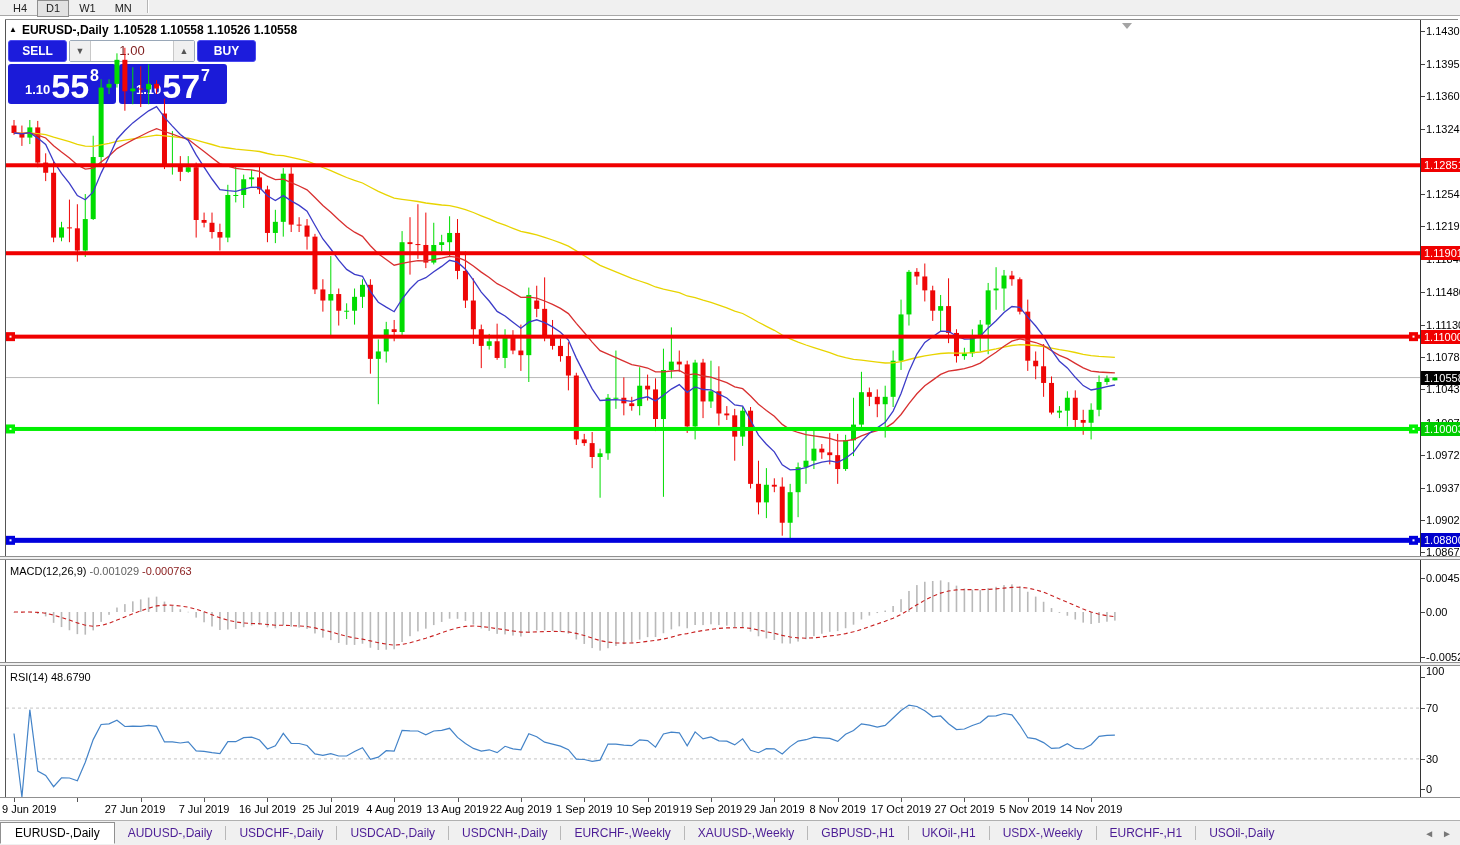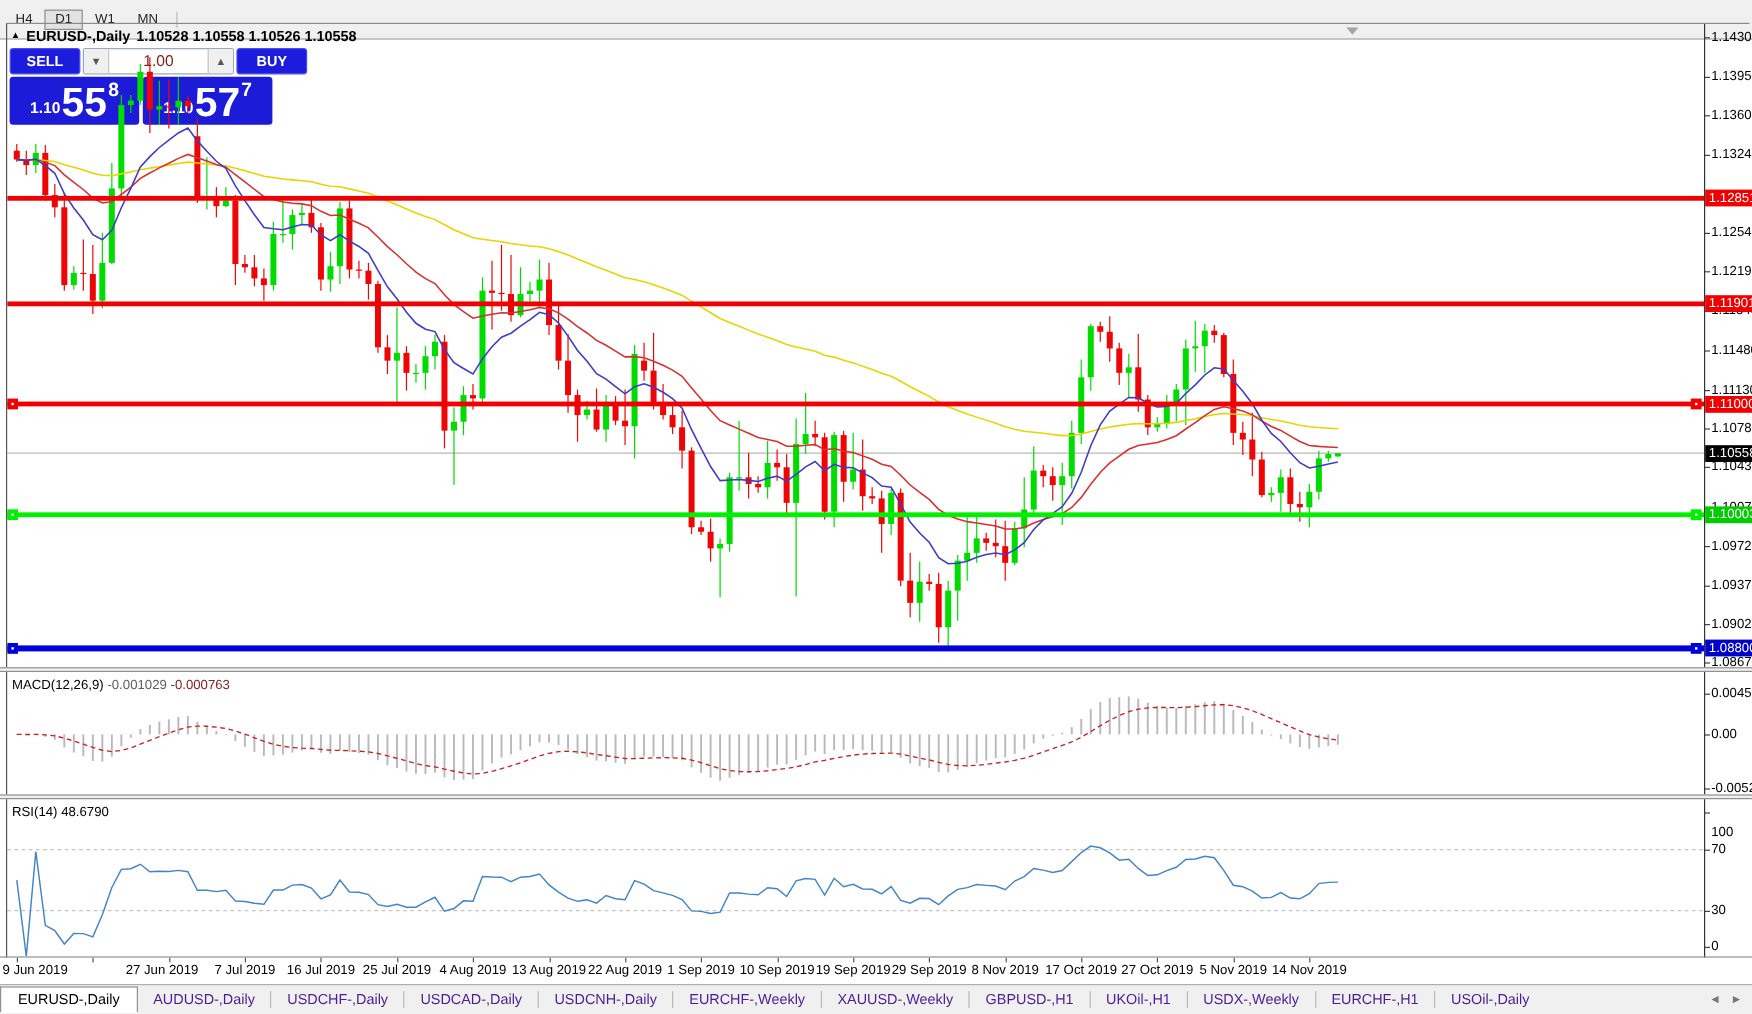--- a/index.html
+++ b/index.html
@@ -1,20 +1,20 @@
 <!DOCTYPE html>
 <html><head>
 <meta charset="utf-8">
 <style>
   html,body{margin:0;padding:0;background:#ffffff;}
   #app{position:relative;width:1460px;height:845px;overflow:hidden;
        font-family:"Liberation Sans","DejaVu Sans",sans-serif;background:#ffffff;}
   
-  #toolbar{position:absolute;left:0;top:0;width:1460px;height:33px;background:#f0f0f0;
-           border-bottom:1px solid #a8a8a8;display:flex;align-items:center;padding-left:4px;box-sizing:border-box;}
+  #toolbar{position:absolute;left:0;top:0;width:1460px;height:16px;background:#f0f0f0;
+           border-bottom:1px solid #a8a8a8;display:flex;align-items:flex-start;padding-left:4px;box-sizing:border-box;}
   .tf-btn{font-size:11px;color:#222;padding:0 8px;height:15px;line-height:15px;margin-right:1px;
           border:1px solid transparent;cursor:default;}
   .tf-btn.active{background:#e2e2e2;border:1px solid #8f8f8f;}
   .tb-sep{width:1px;height:13px;background:#b5b5b5;margin:0 5px;border-right:1px solid #fff;}
   
   #chart-header{position:absolute;left:9px;top:23px;font-size:12px;font-weight:bold;color:#000;
                 display:flex;align-items:center;gap:5px;white-space:nowrap;}
   #collapse-marker{font-size:8px;position:relative;top:-1px;}
   
   #trade-panel{position:absolute;left:8px;top:40px;width:248px;}
@@ -599,21 +599,21 @@
       <div class="ax-tag" style="top: 421.953px; background: rgb(0, 204, 0);">1.10003</div>
       <div class="ax-tag" style="top: 533.334px; background: rgb(0, 0, 204);">1.08800</div>
       <div class="ax-tag" style="top: 370.568px; background: rgb(0, 0, 0);">1.10558</div>
       <div class="ax-dash" style="top: 578px;"></div>
       <div class="ax-label" style="top: 572px;">0.004536</div>
       <div class="ax-dash" style="top: 612px;"></div>
       <div class="ax-label" style="top: 606px;">0.00</div>
       <div class="ax-dash" style="top: 657px;"></div>
       <div class="ax-label" style="top: 651px;">-0.005200</div>
       <div class="ax-dash" style="top: 677px;"></div>
-      <div class="ax-label" style="top: 688px;">100</div>
+      <div class="ax-label" style="top: 665px;">100</div>
       <div class="ax-dash" style="top: 708.1px;"></div>
       <div class="ax-label" style="top: 702.1px;">70</div>
       <div class="ax-dash" style="top: 758.9px;"></div>
       <div class="ax-label" style="top: 752.9px;">30</div>
       <div class="ax-dash" style="top: 789px;"></div>
       <div class="ax-label" style="top: 783px;">0</div>
     </div>
   <div id="time-axis">
       <div class="date-tick" style="left: 14px;"></div>
       <div class="date-label" style="left: 2px; transform: none;">9 Jun 2019</div>
@@ -633,21 +633,21 @@
       <div class="date-label" style="left: 457.52px;">13 Aug 2019</div>
       <div class="date-tick" style="left: 520.88px;"></div>
       <div class="date-label" style="left: 520.88px;">22 Aug 2019</div>
       <div class="date-tick" style="left: 584.24px;"></div>
       <div class="date-label" style="left: 584.24px;">1 Sep 2019</div>
       <div class="date-tick" style="left: 647.6px;"></div>
       <div class="date-label" style="left: 647.6px;">10 Sep 2019</div>
       <div class="date-tick" style="left: 710.96px;"></div>
       <div class="date-label" style="left: 710.96px;">19 Sep 2019</div>
       <div class="date-tick" style="left: 774.32px;"></div>
-      <div class="date-label" style="left: 774.32px;">29 Sep 2019</div>
+      <div class="date-label" style="left: 774.32px;">29 Jan 2019</div>
       <div class="date-tick" style="left: 837.68px;"></div>
       <div class="date-label" style="left: 837.68px;">8 Nov 2019</div>
       <div class="date-tick" style="left: 901.04px;"></div>
       <div class="date-label" style="left: 901.04px;">17 Oct 2019</div>
       <div class="date-tick" style="left: 964.4px;"></div>
       <div class="date-label" style="left: 964.4px;">27 Oct 2019</div>
       <div class="date-tick" style="left: 1027.76px;"></div>
       <div class="date-label" style="left: 1027.76px;">5 Nov 2019</div>
       <div class="date-tick" style="left: 1091.12px;"></div>
       <div class="date-label" style="left: 1091.12px;">14 Nov 2019</div>

